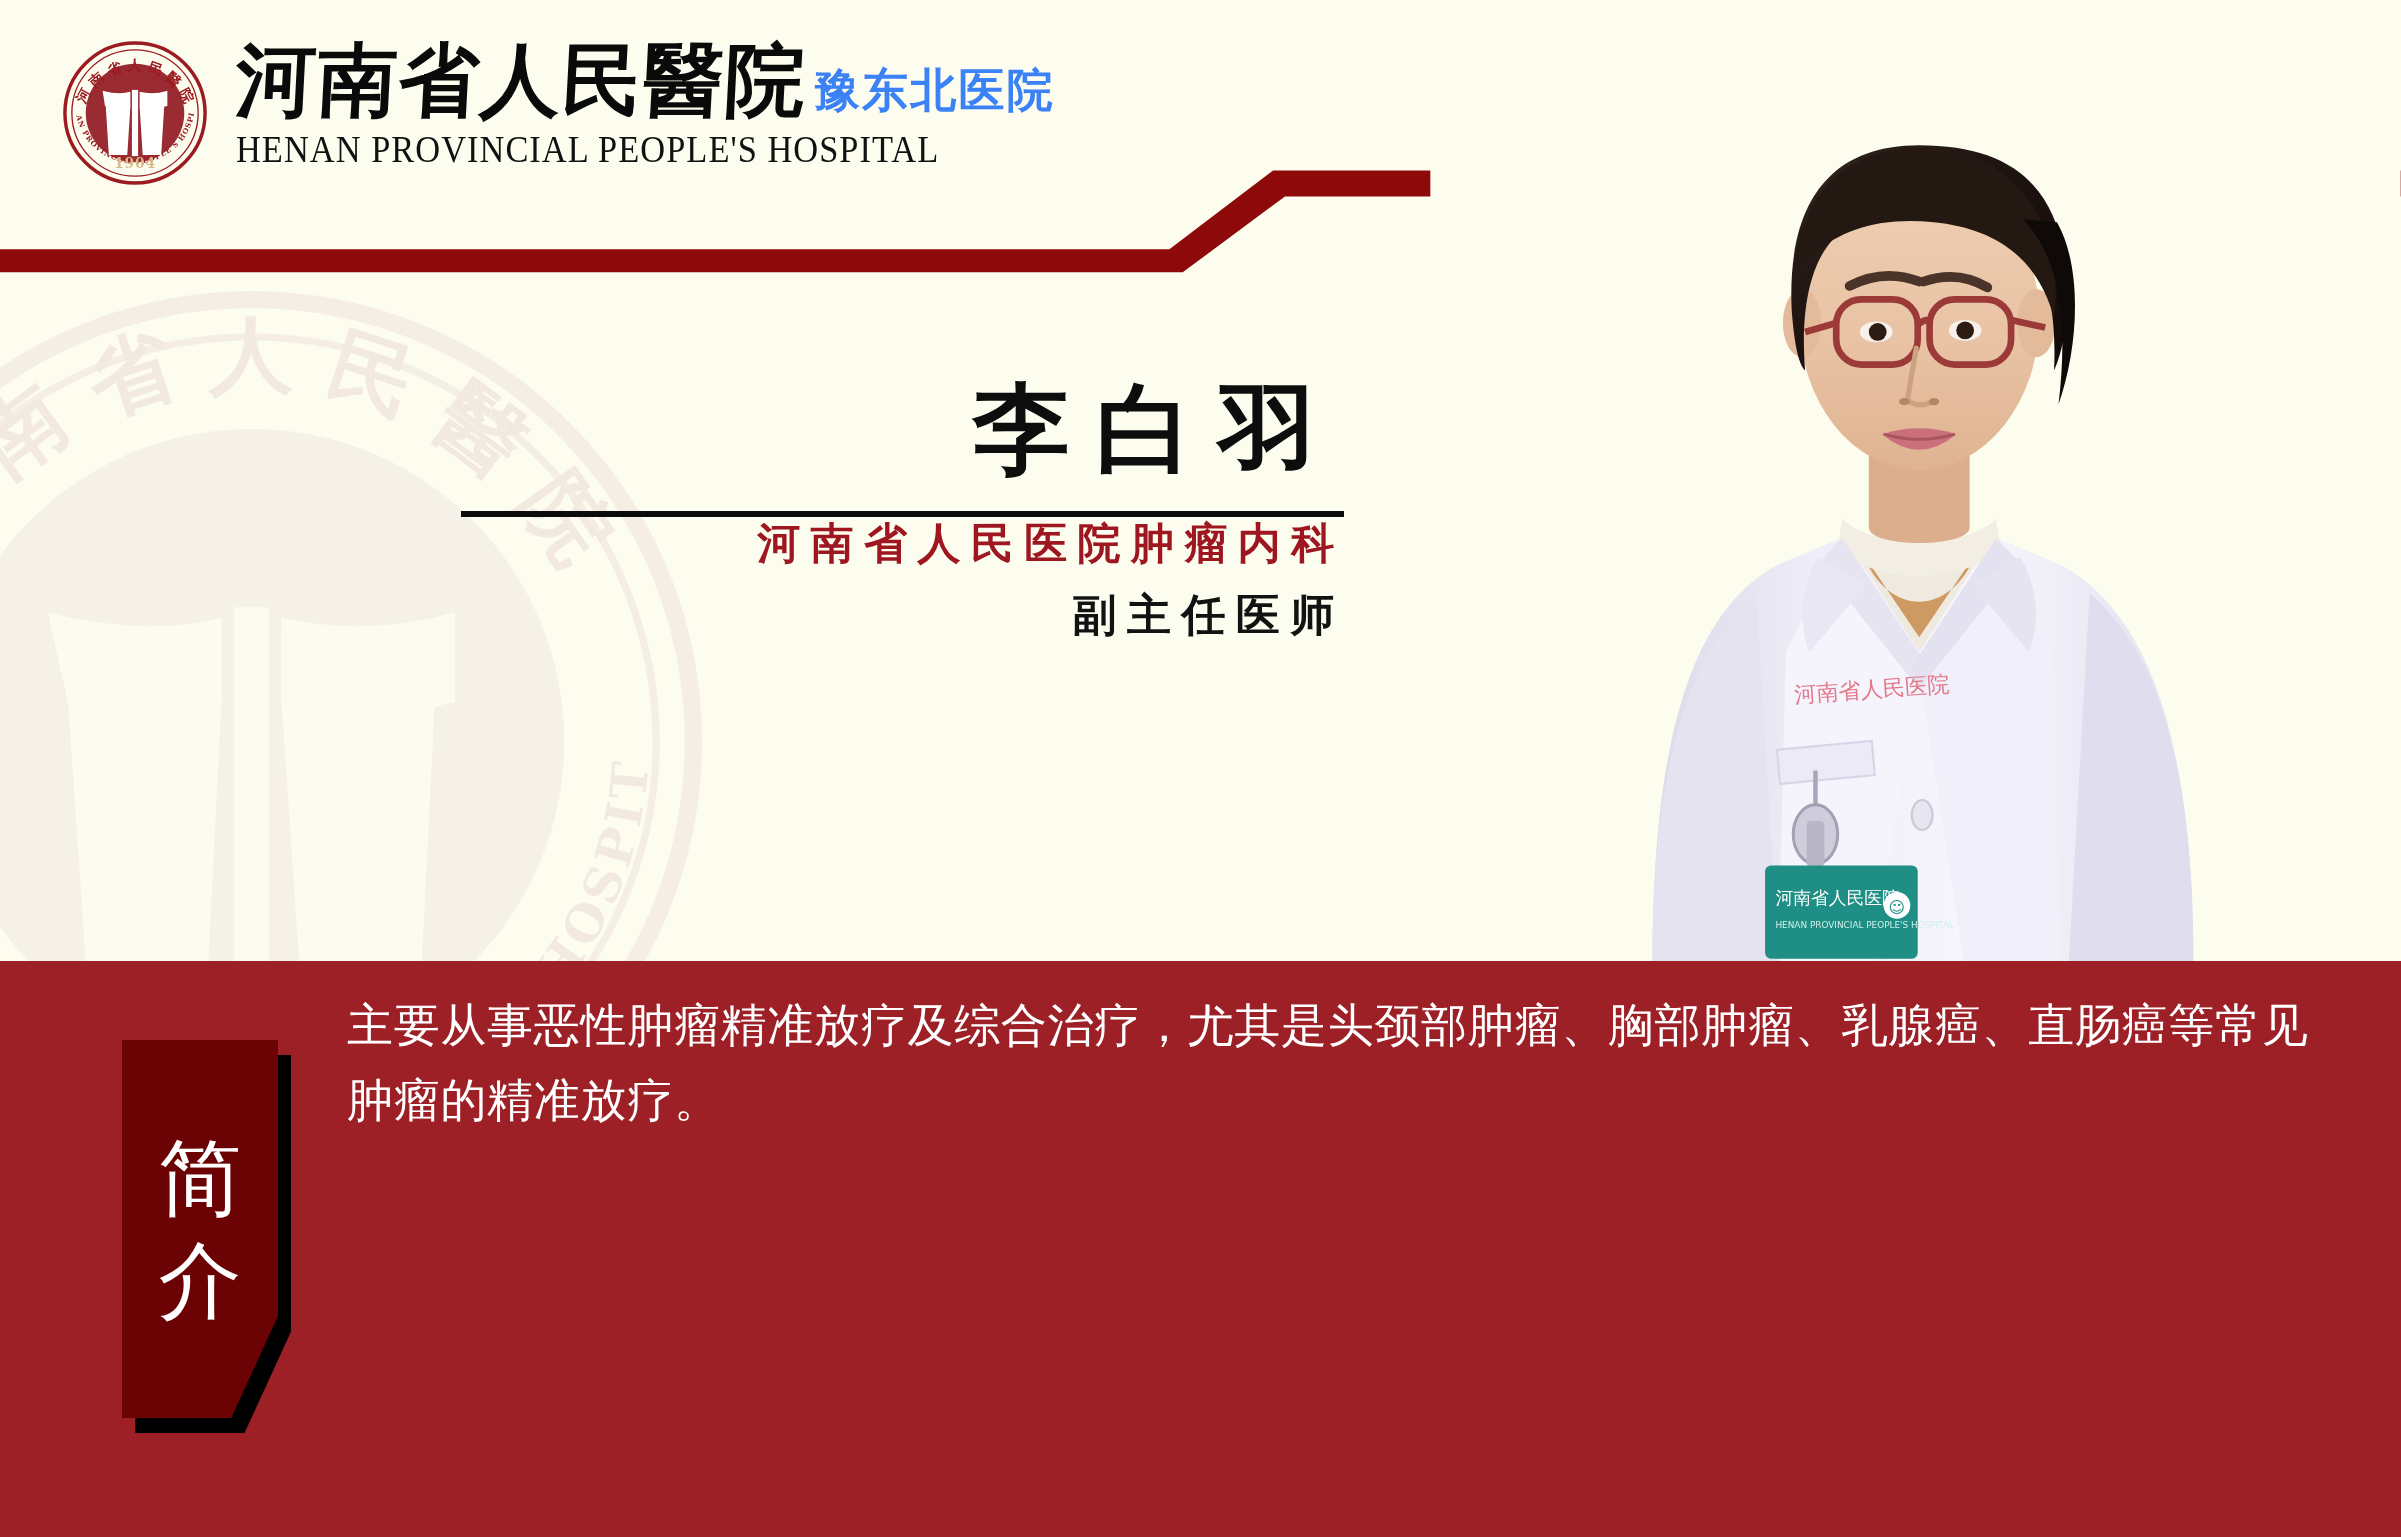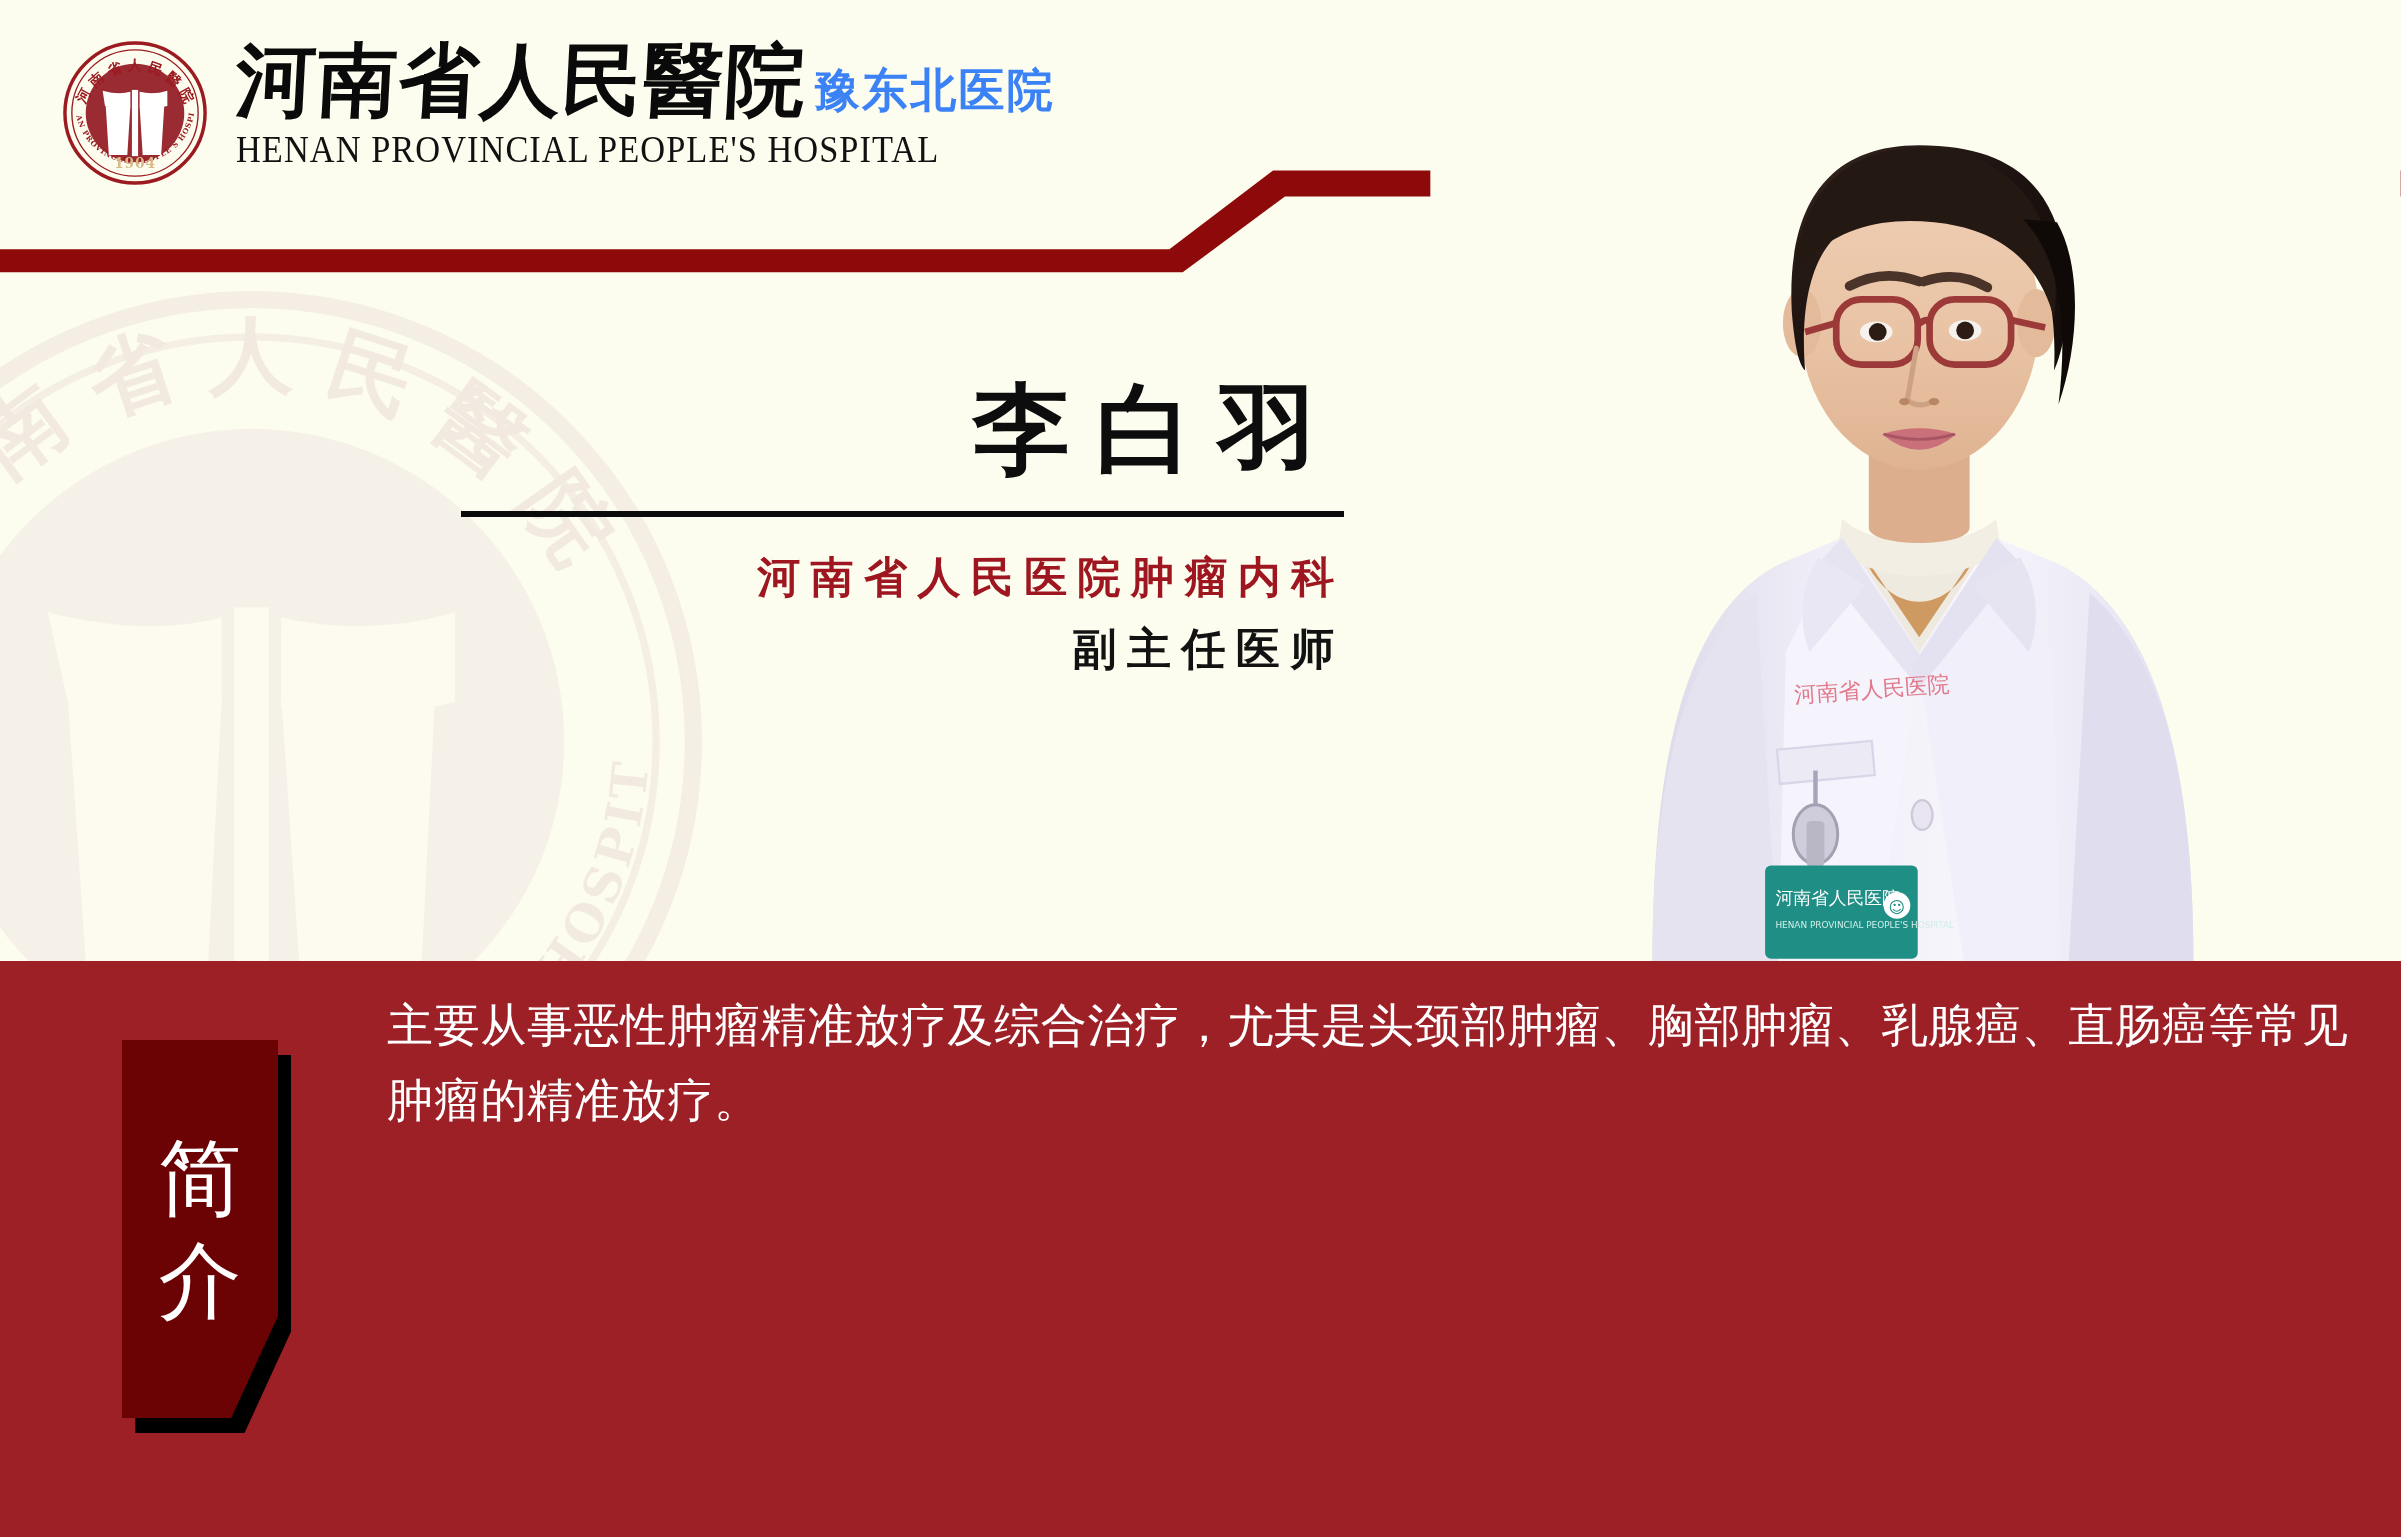--- a/index.html
+++ b/index.html
@@ -119,21 +119,20 @@
     padding-right: 7.4px;
   }
   .name-rule {
     height: 6.7px;
     background: #0b0b0b;
     margin-top: 24px;
     margin-left: 16.3px;
     width: 883px;
   }
   .dept {
-    margin-top: 34px;
     font-family: "DejaVu Serif", "Liberation Serif", serif;
     font-weight: bold;
     font-size: 43px;
     line-height: 1.25;
     letter-spacing: 10.4px;
     color: #9d1620;
     padding-right: 4.4px;
   }
   .rank {
     margin-top: 16.3px;
@@ -195,21 +194,20 @@
   .bio {
     position: absolute;
     left: 347px;
     top: 988px;
     width: 1972px;
     font-family: "DejaVu Sans", "Liberation Sans", sans-serif;
     font-size: 46px;
     line-height: 1.62;
     color: #ffffff;
     letter-spacing: 0.7px;
-    margin-left: 40px;
   }
 </style>
 </head>
 <body>
 
 <div id="card">
 
   <svg class="watermark" viewBox="0 0 400 400">
     <defs>
       <path id="wmArcTop" d="M 56 200 A 144 144 0 0 1 344 200"></path>

